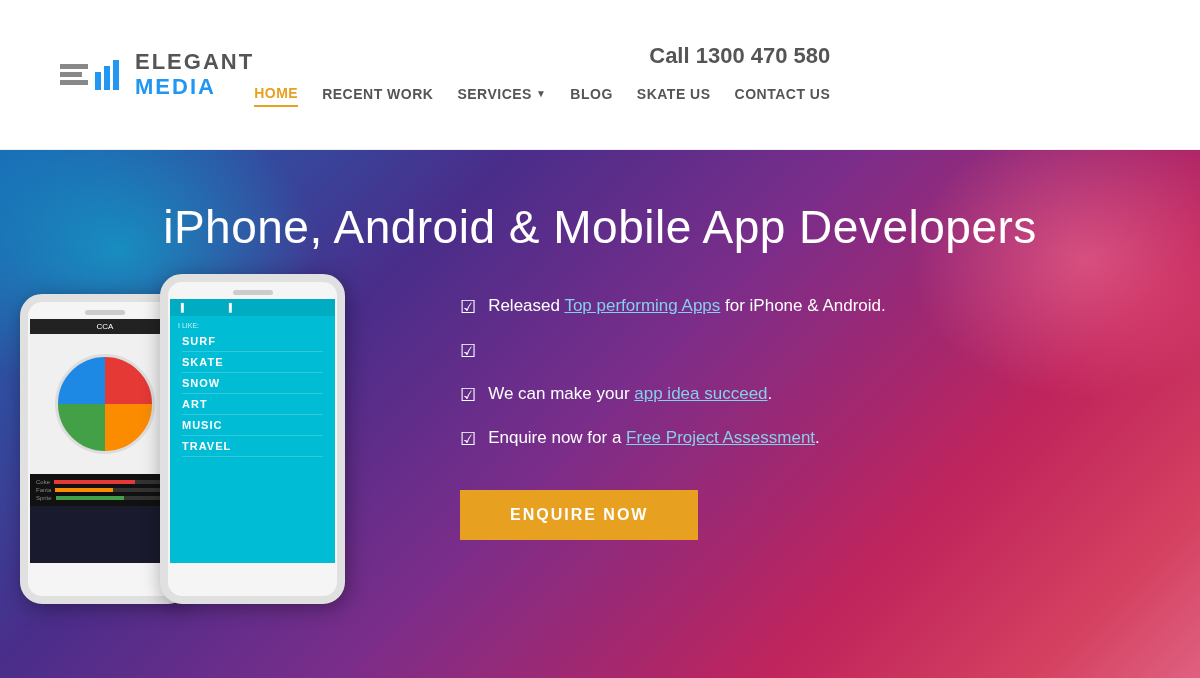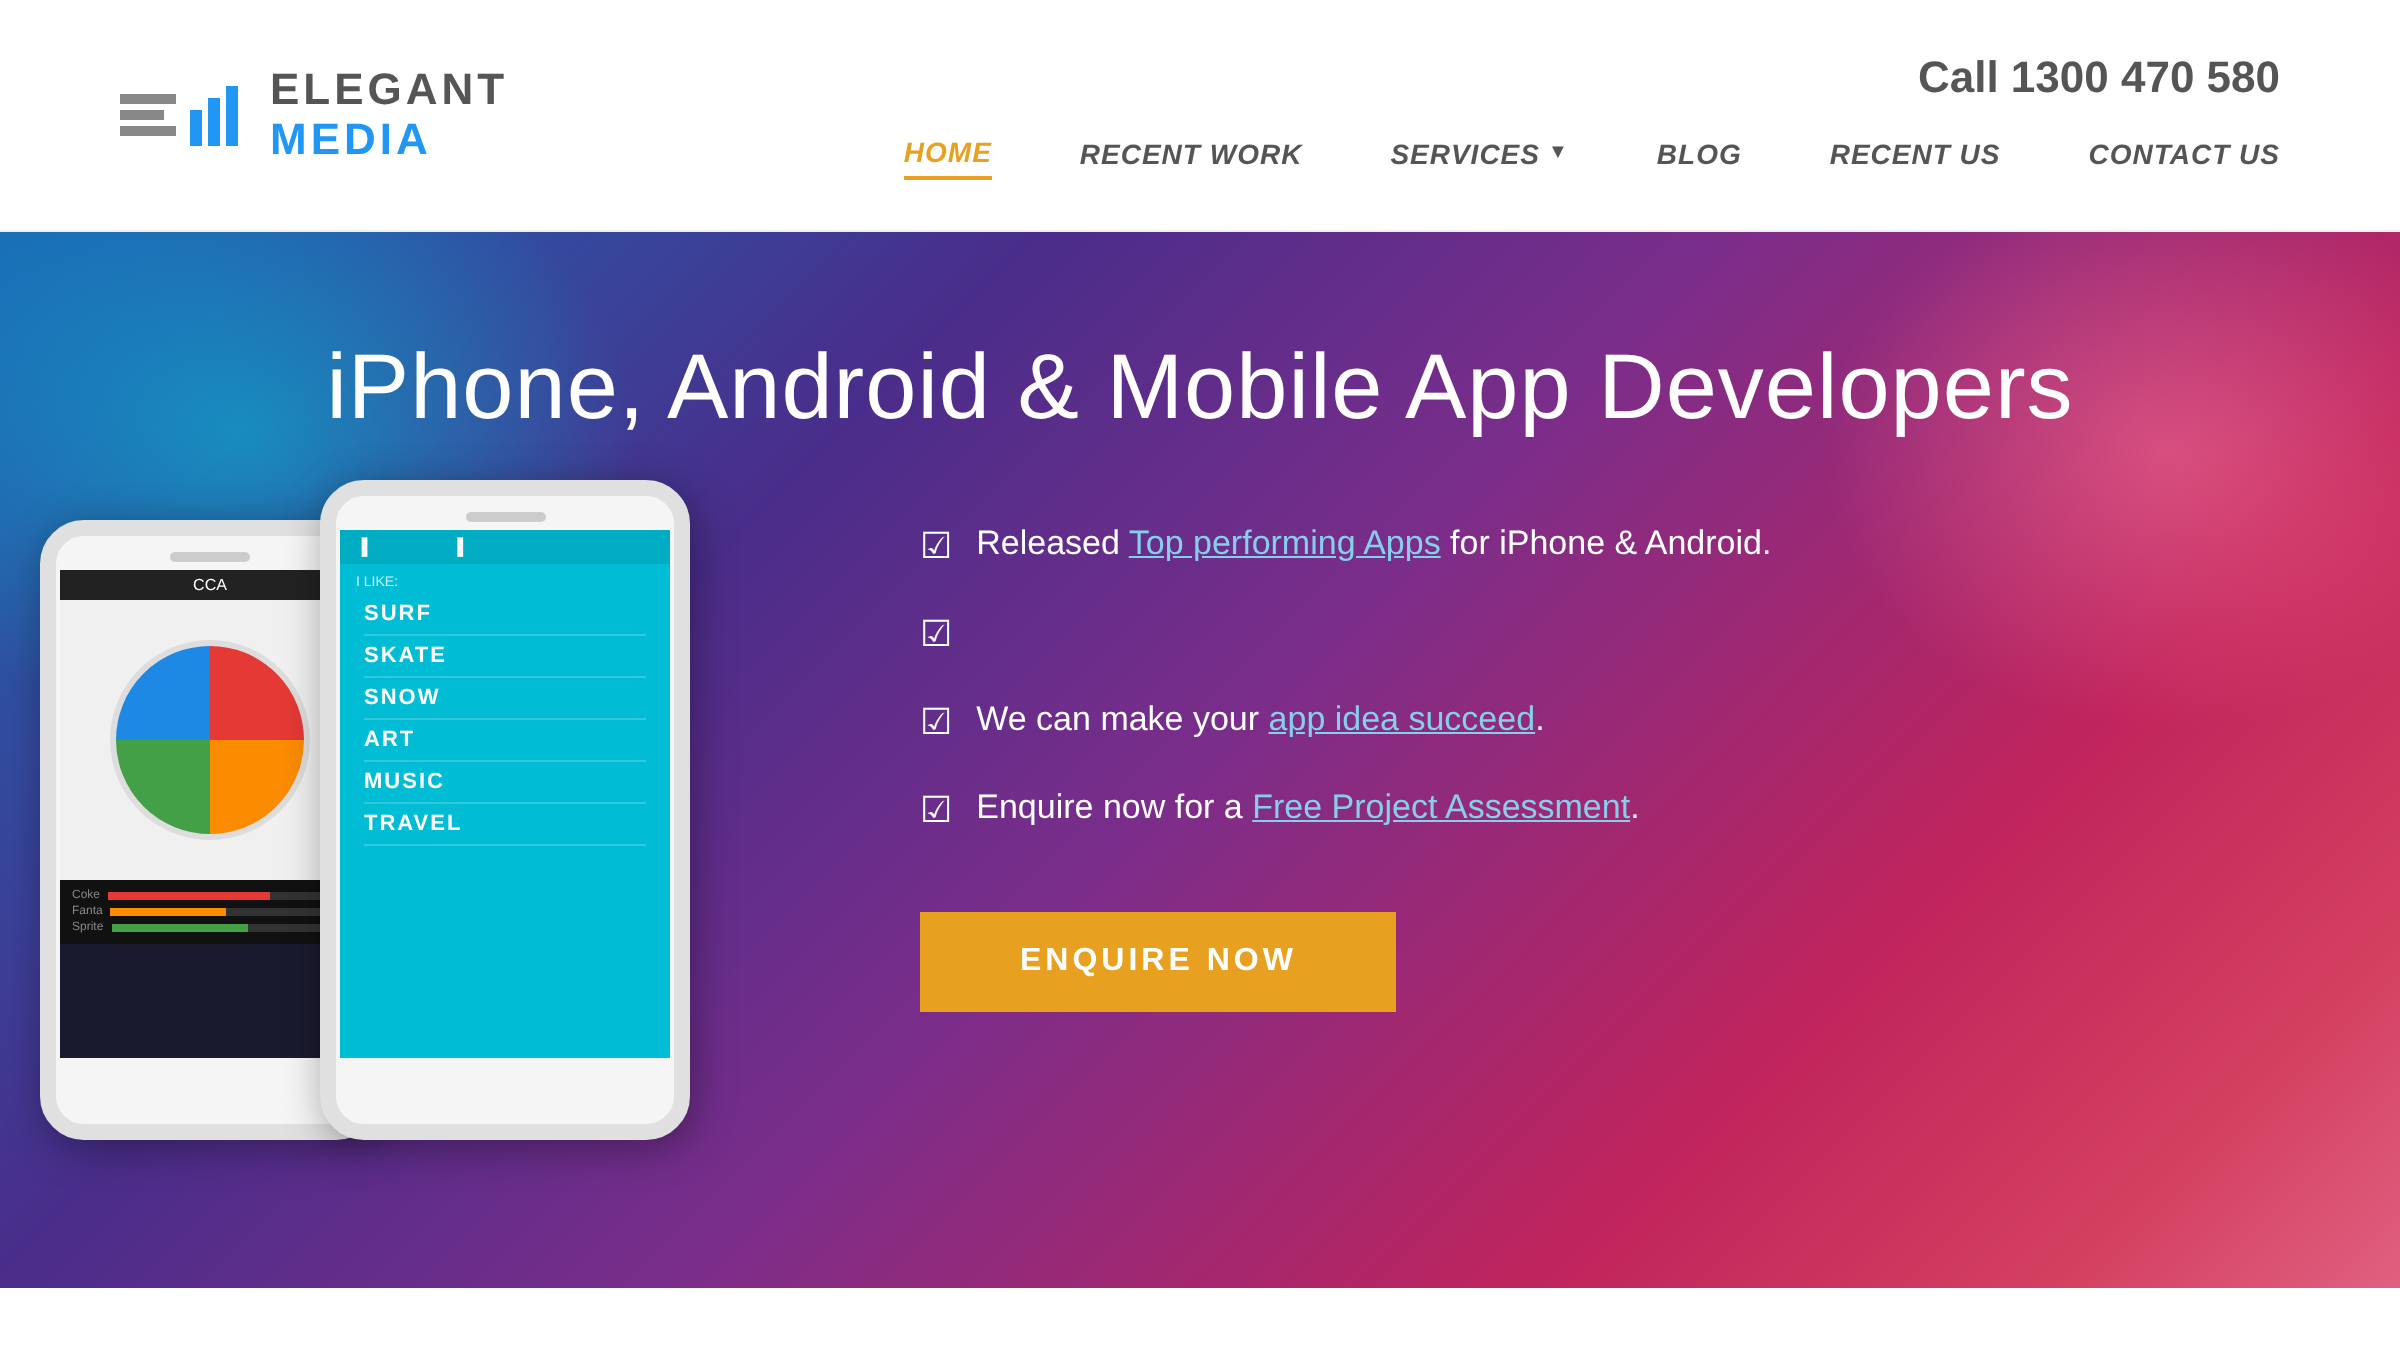--- a/index.html
+++ b/index.html
@@ -2,24 +2,24 @@
 <html><head>
   <meta charset="utf-8">
   <style>
     * { margin: 0; padding: 0; box-sizing: border-box; }
     body { font-family: 'Arial', sans-serif; width: 1200px; overflow-x: hidden; }
 
     
     .header {
       background: #fff;
       padding: 0 60px;
-      height: 116px;
-      display: flex;
-      align-items: center;
-      justify-content: space-between;
+      height: 150px;
+      display: flex;
+      align-items: center;
+      justify-content: flex-start;
       border-bottom: 1px solid #eee;
     }
 
     .logo-area {
       display: flex;
       align-items: center;
       gap: 10px;
     }
 
     .logo-icon {
@@ -87,22 +87,21 @@
 
     .phone-number {
       font-size: 22px;
       font-weight: 700;
       color: #555;
     }
 
     .nav {
       display: flex;
       align-items: center;
-      gap: 44px;
-      font-style: italic;
+      gap: 24px;
     }
 
     .nav-item {
       font-size: 14px;
       font-weight: 600;
       color: #555;
       text-decoration: none;
       letter-spacing: 0.5px;
       cursor: pointer;
       padding-bottom: 4px;
@@ -419,21 +418,21 @@
   <div class="header-right">
     <div class="phone-number">Call 1300 470 580</div>
     <nav class="nav">
       <a class="nav-item active">HOME</a>
       <a class="nav-item">RECENT WORK</a>
       <a class="nav-item nav-services">
         <span>SERVICES</span>
         <span class="dropdown-arrow">▼</span>
       </a>
       <a class="nav-item">BLOG</a>
-      <a class="nav-item">RECENT US</a>
+      <a class="nav-item">SKATE US</a>
       <a class="nav-item">CONTACT US</a>
     </nav>
   </div>
 </div>
 
 <div class="hero">
   <div class="hero-bg"></div>
 
   <h1 class="hero-title">iPhone, Android &amp; Mobile App Developers</h1>
 

